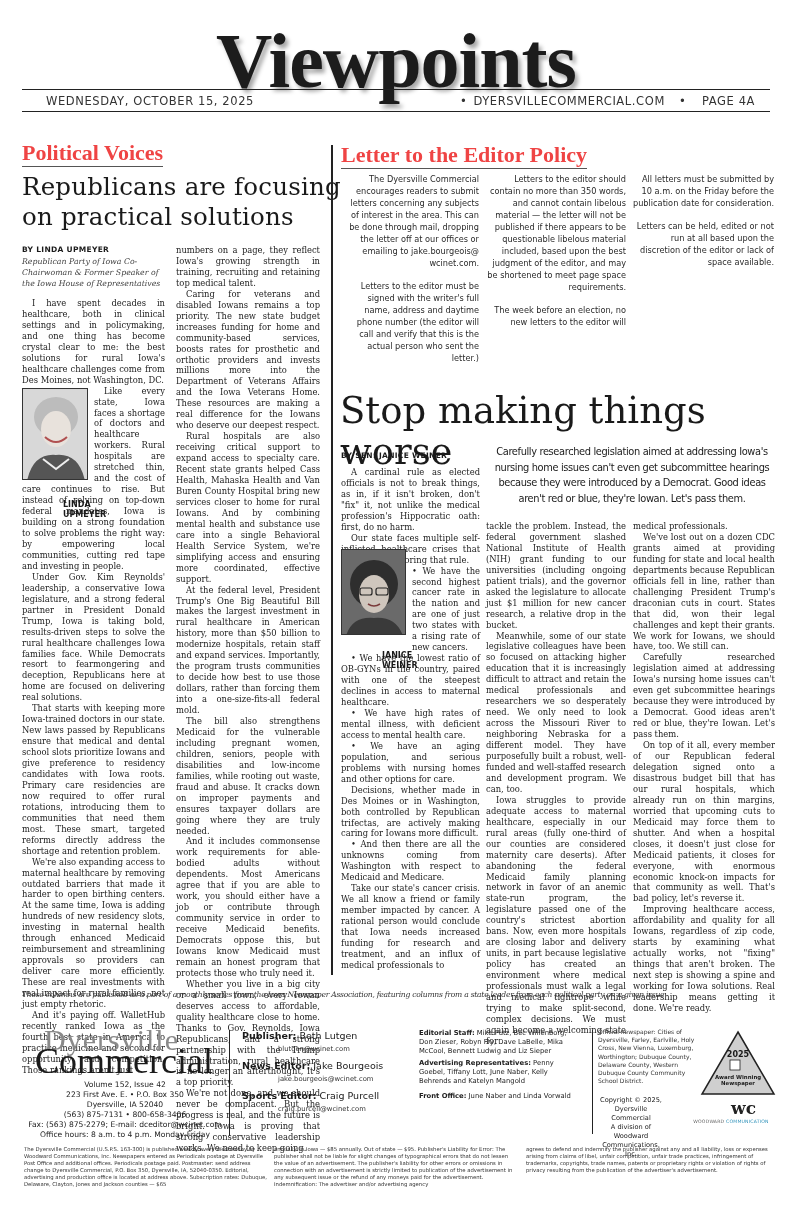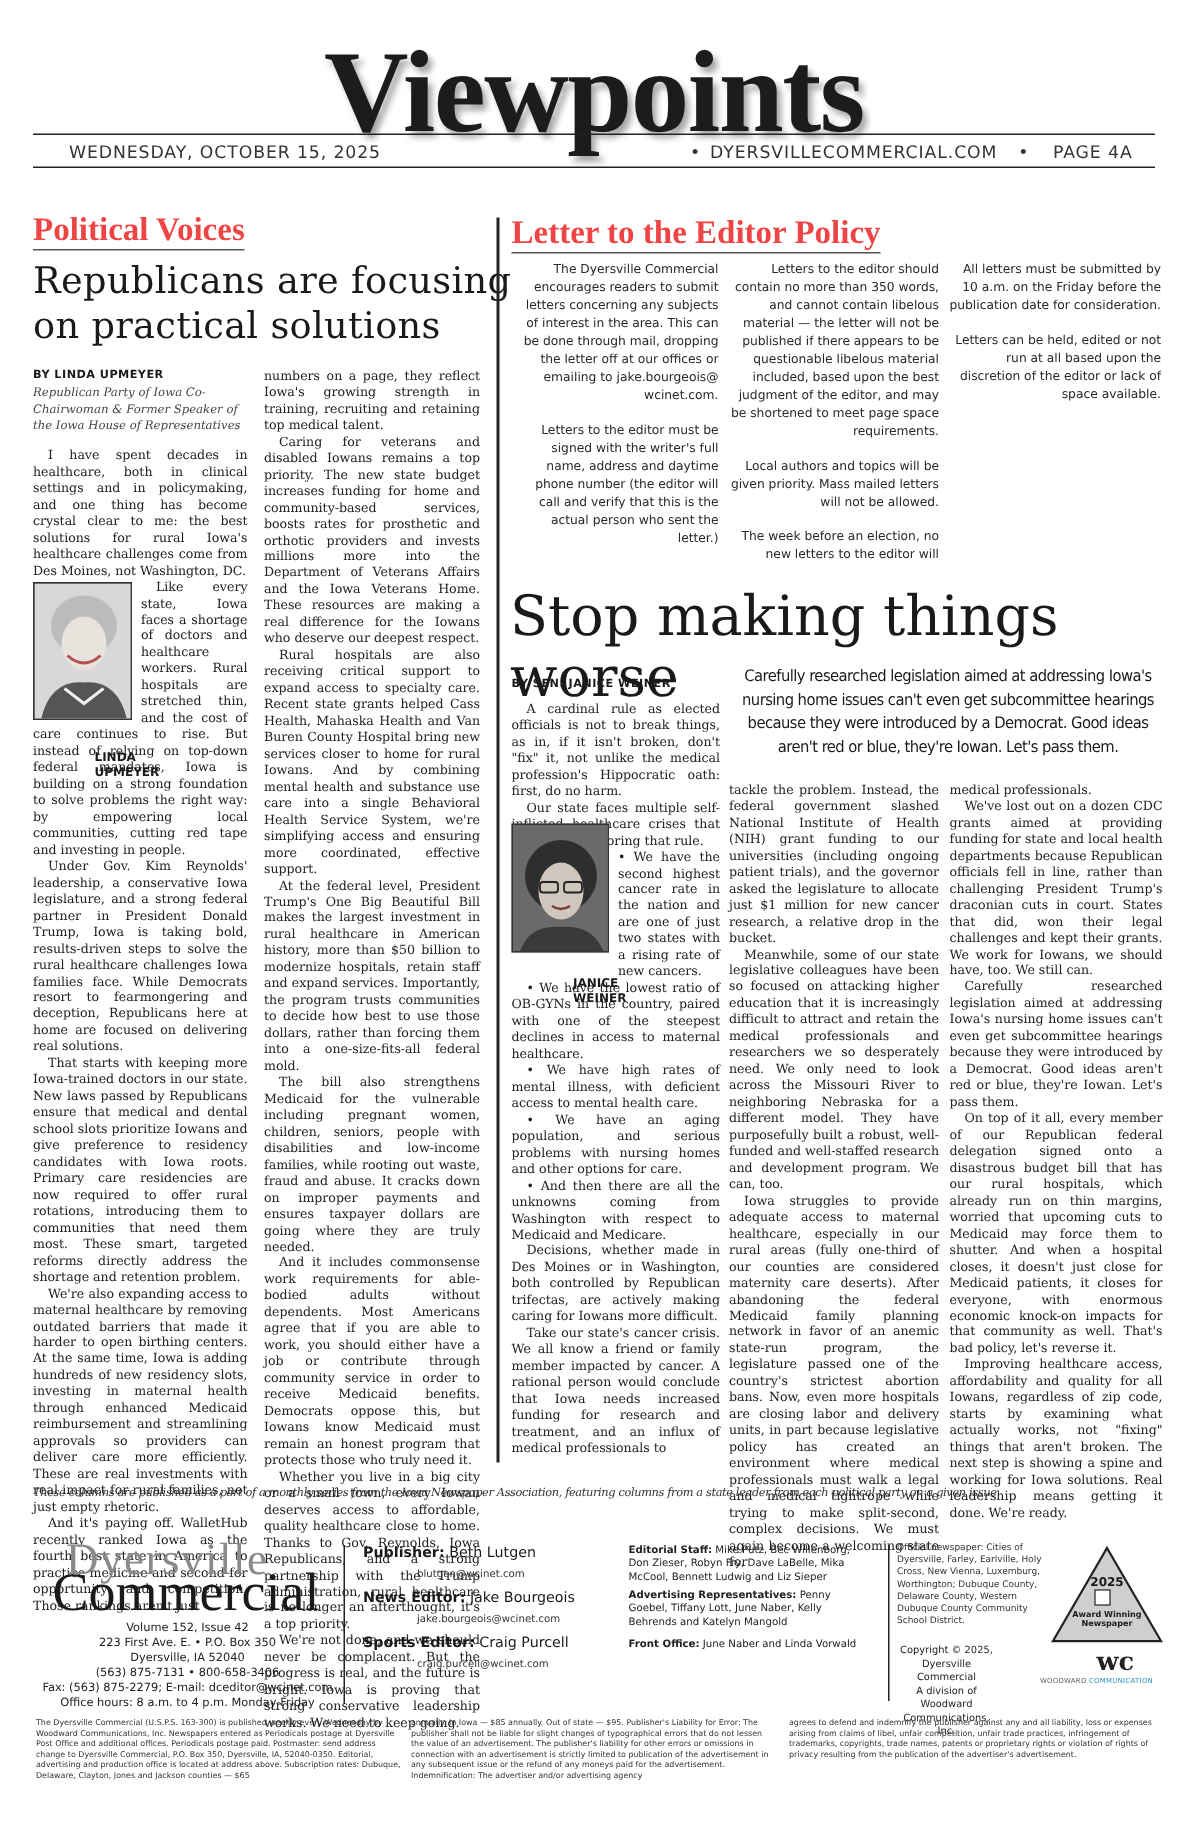--- a/index.html
+++ b/index.html
@@ -127,21 +127,20 @@
 
 <div class="vrule" style="left:331px; top:145px; height:830px;"></div>
 
 <div class="section-label" style="left:341px; top:143px;">Letter to the Editor Policy</div>
 <div class="policy-col" style="left:341px; top:173px; width:138px;">
   <p>The Dyersville Commercial encourages readers to submit letters concerning any subjects of interest in the area. This can be done through mail, dropping the letter off at our offices or emailing to jake.bourgeois@ wcinet.com.</p>
   <p>Letters to the editor must be signed with the writer's full name, address and daytime phone number (the editor will call and verify that this is the actual person who sent the letter.)</p>
 </div>
 <div class="policy-col" style="left:486px; top:173px; width:140px;">
   <p>Letters to the editor should contain no more than 350 words, and cannot contain libelous material — the letter will not be published if there appears to be questionable libelous material included, based upon the best judgment of the editor, and may be shortened to meet page space requirements.</p>
-  <p>Local authors and topics will be given priority. Mass mailed letters will not be allowed.</p>
   <p>The week before an election, no new letters to the editor will</p>
 </div>
 <div class="policy-col" style="left:632px; top:173px; width:142px;">
   <p>All letters must be submitted by 10 a.m. on the Friday before the publication date for consideration.</p>
   <p>Letters can be held, edited or not run at all based upon the discretion of the editor or lack of space available.</p>
 </div>
 
 <div class="headline" style="left:340px; top:390px; font-size:37px; letter-spacing:0px;">Stop making things worse</div>
 <div class="byline" style="left:341px; top:451px;">BY SEN. JANICE WEINER</div>
 <div class="pull-quote">Carefully researched legislation aimed at addressing Iowa's nursing home issues can't even get subcommittee hearings because they were introduced by a Democrat. Good ideas aren't red or blue, they're Iowan. Let's pass them.</div>
@@ -159,22 +158,22 @@
       <path d="M26 54 Q32 58 38 54" stroke="#7a3a3a" stroke-width="1.6" fill="none"></path>
       <path d="M4 86 Q10 66 32 68 Q54 66 61 86Z" fill="#3a3a3a"></path>
     </svg>
   </div>
   <div style="margin-left:71px;">
     <p style="text-indent:0;">• We have the second highest cancer rate in the nation and are one of just two states with a rising rate of new cancers.</p>
   </div>
   <p>• We have the lowest ratio of OB-GYNs in the country, paired with one of the steepest declines in access to maternal healthcare.</p>
   <p>• We have high rates of mental illness, with deficient access to mental health care.</p>
   <p>• We have an aging population, and serious problems with nursing homes and other options for care.</p>
+  <p>Decisions, whether made in Des Moines or in Washington, both controlled by Republican trifectas, are actively making caring for Iowans more difficult.</p>
   <p>• And then there are all the unknowns coming from Washington with respect to Medicaid and Medicare.</p>
-  <p>Decisions, whether made in Des Moines or in Washington, both controlled by Republican trifectas, are actively making caring for Iowans more difficult.</p>
   <p>Take our state's cancer crisis. We all know a friend or family member impacted by cancer. A rational person would conclude that Iowa needs increased funding for research and treatment, and an influx of medical professionals to</p>
 </div>
 <div class="photo-caption" style="left:341px; top:651px;">
   <div>JANICE</div>
   <div>WEINER</div>
 </div>
 
 <div class="col" style="left:486px; top:521px; width:140px;">
   <p class="noindent">tackle the problem. Instead, the federal government slashed National Institute of Health (NIH) grant funding to our universities (including ongoing patient trials), and the governor asked the legislature to allocate just $1 million for new cancer research, a relative drop in the bucket.</p>
   <p>Meanwhile, some of our state legislative colleagues have been so focused on attacking higher education that it is increasingly difficult to attract and retain the medical professionals and researchers we so desperately need. We only need to look across the Missouri River to neighboring Nebraska for a different model. They have purposefully built a robust, well-funded and well-staffed research and development program. We can, too.</p>

